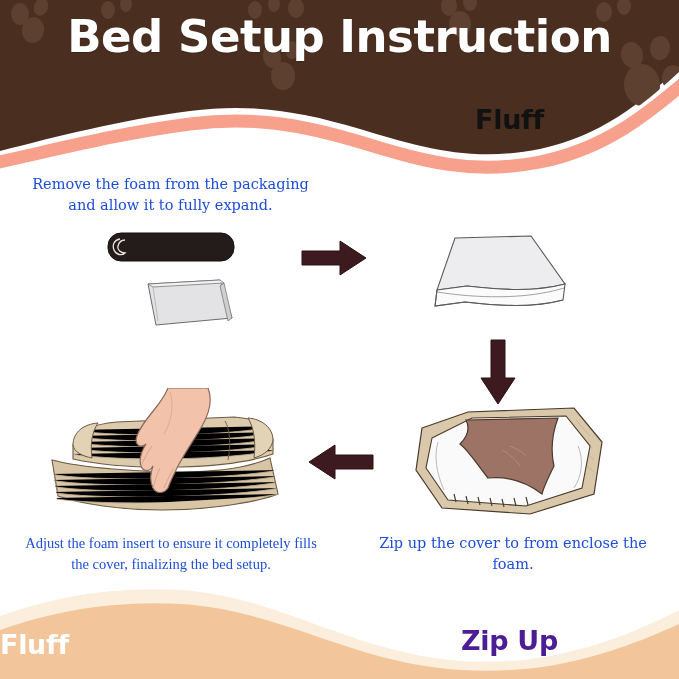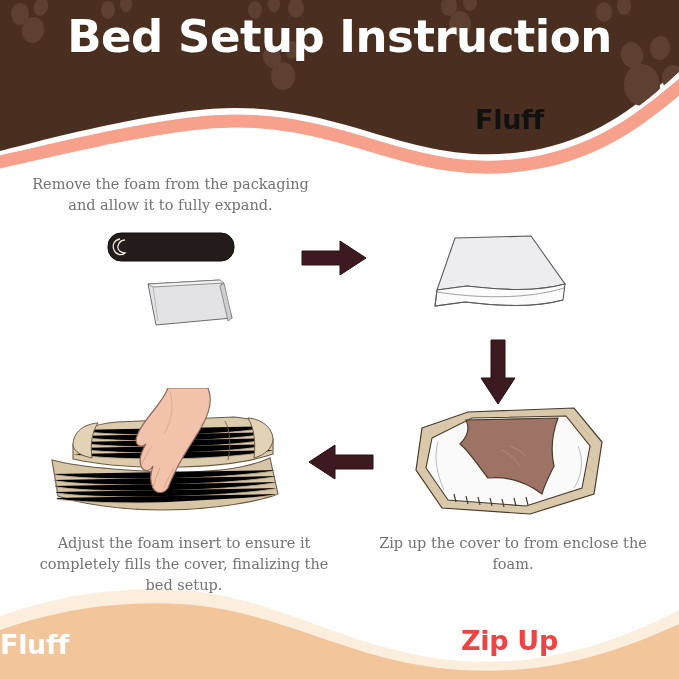--- a/index.html
+++ b/index.html
@@ -46,35 +46,35 @@
     position: absolute;
     font-size: 27px;
     font-weight: bold;
     font-family: "DejaVu Sans", sans-serif;
     z-index: 7;
     letter-spacing: -0.3px;
   }
   .step-label.unpack { left: 0; top: 110px; width: 340px; text-align: center; color: #ffffff; }
   .step-label.insert { left: 340px; top: 104px; width: 339px; text-align: center; color: #111111; }
   .step-label.fluff  { left: 0; top: 629px; width: 340px; text-align: left; color: #ffffff; }
-  .step-label.zipup  { left: 340px; top: 625px; width: 339px; text-align: center; color: #ef4444; }
+  .step-label.zipup  { left: 340px; top: 625px; width: 339px; text-align: center; color: #4c1d95; }
 
   
   .caption {
     position: absolute;
     text-align: center;
-    color: #737373;
+    color: #1d4ed8;
     font-size: 14.5px;
     line-height: 1.45;
     font-family: "DejaVu Serif", serif;
     z-index: 5;
   }
   .cap-unpack { left: 18px;  top: 174px; width: 305px; }
   .cap-insert { left: 360px; top: 174px; width: 300px; }
-  .cap-fluff  { left: 35px;  top: 533px; width: 298px; }
+  .cap-fluff  { left: 22px;  top: 533px; width: 298px; font-family: Liberation Serif, serif; }
   .cap-zipup  { left: 368px; top: 533px; width: 290px; }
 
   
   .illus { position: absolute; z-index: 4; }
   .illus-unpack { left: 100px; top: 228px; }
   .illus-insert { left: 415px; top: 228px; }
   .illus-fluff  { left: 22px;  top: 388px; }
   .illus-zipup  { left: 398px; top: 398px; }
 
   

